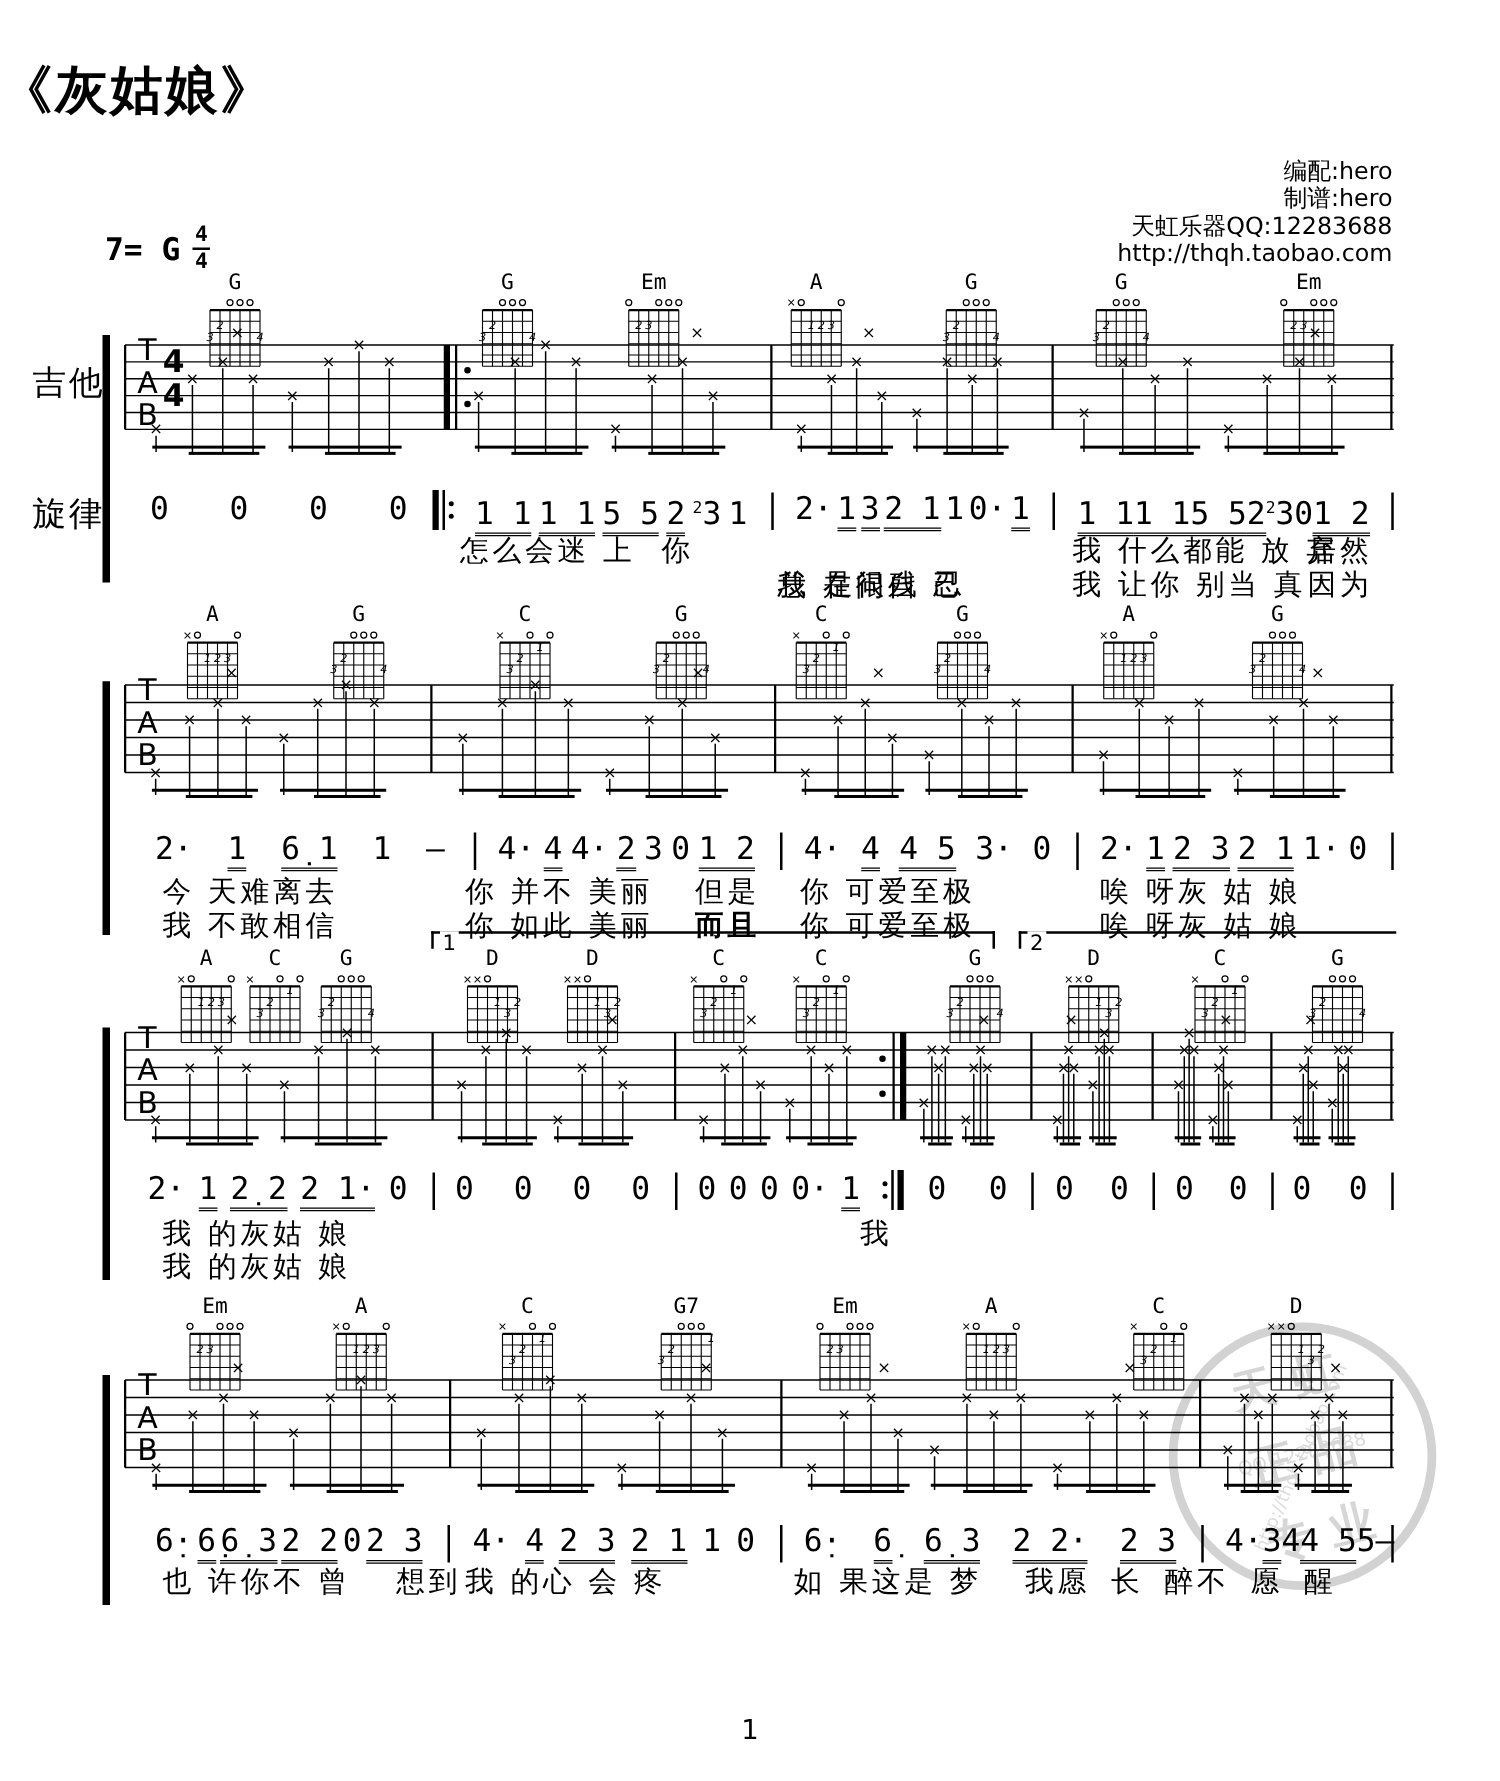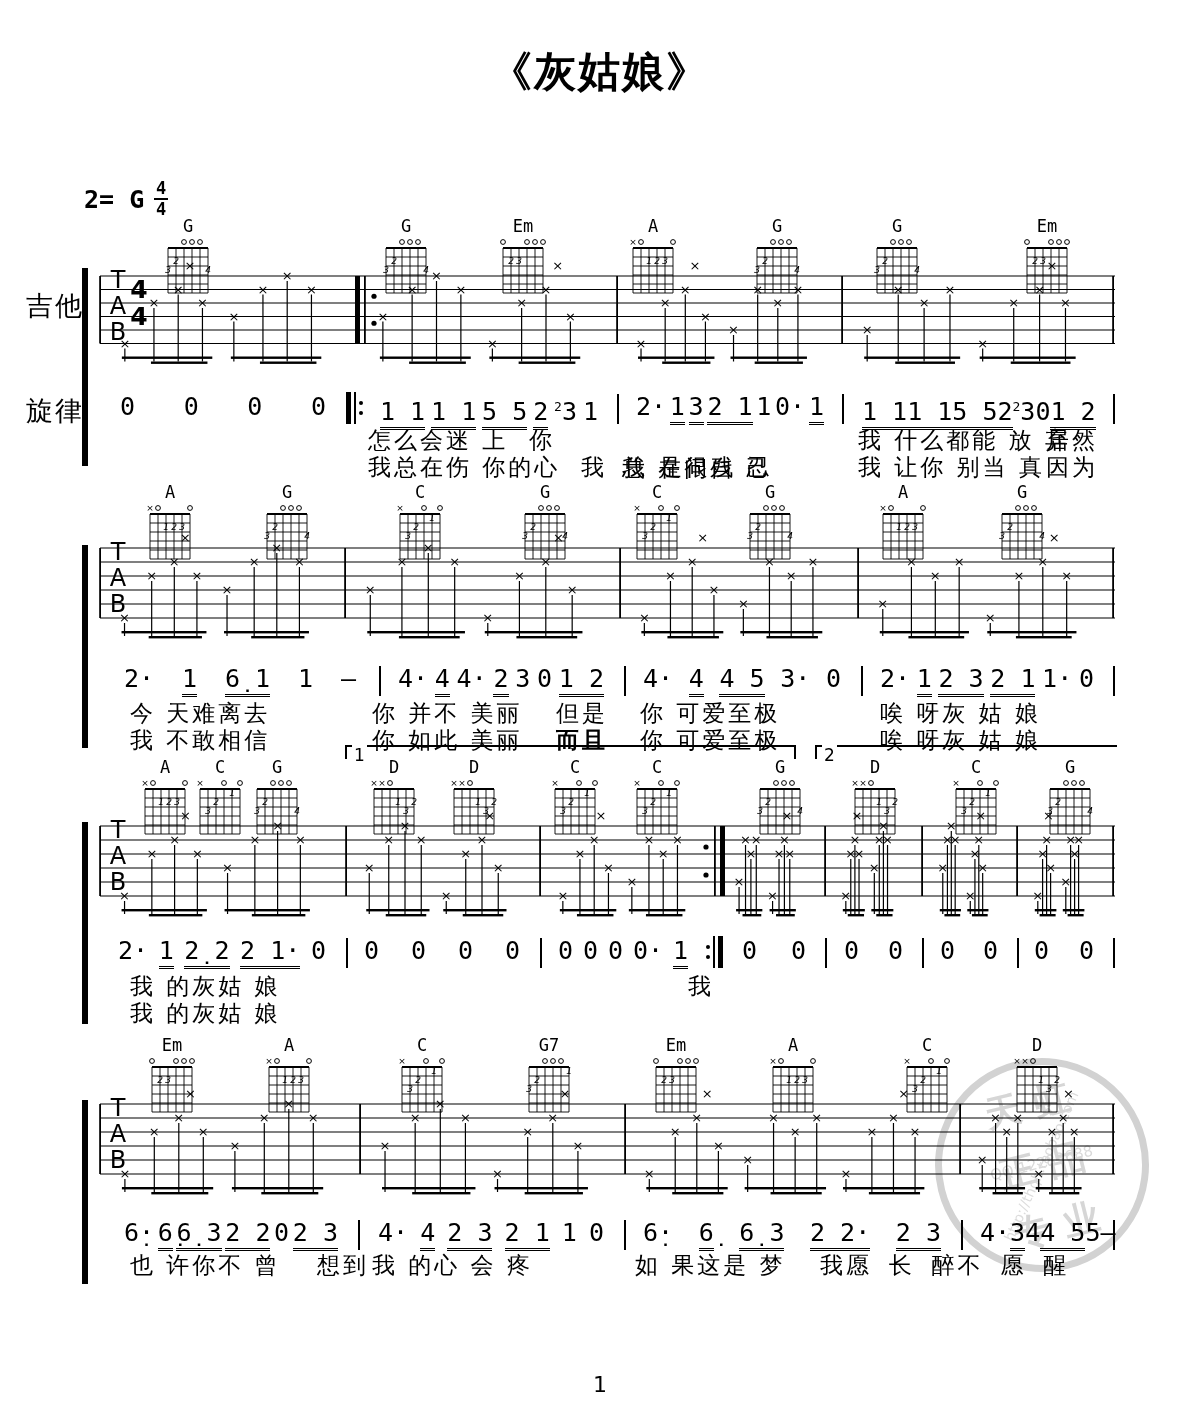--- a/index.html
+++ b/index.html
@@ -1,18 +1,18 @@
 <!DOCTYPE html>
 <html><head>
 <meta charset="utf-8">
 <style>
   html,body{margin:0;padding:0;background:#fff;}
   #page{position:relative;width:1200px;height:1425px;background:#fff;overflow:hidden;
         font-family:"DejaVu Sans",sans-serif;color:#000;}
-  .title{position:absolute;left:0;right:0;top:44px;text-align:center;
+  .title{position:absolute;left:0;right:0;top:44px;
          font-size:42px;font-weight:bold;letter-spacing:2px;}
   .subtitle{position:absolute;left:0;right:0;top:96px;text-align:center;
          font-size:26px;font-weight:bold;}
   .credits{position:absolute;right:86px;top:126px;text-align:right;
          font-size:19px;line-height:22px;font-family:"DejaVu Sans",sans-serif;}
   .keysig{position:absolute;left:84px;top:180px;font-size:25px;font-weight:bold;
          display:flex;align-items:center;gap:10px;font-family:"DejaVu Sans Mono",monospace;}
   .frac{display:inline-flex;flex-direction:column;align-items:center;line-height:1;}
   .frac i{font-style:normal;font-size:17px;font-weight:bold;}
   .frac .fbar{width:14px;height:2px;background:#000;margin:1px 0;}
@@ -55,23 +55,29 @@
   <div class="watermark">
     <div class="wm-ring"></div>
     <div class="wm-t" style="top:22px">天虹</div>
     <div class="wm-t" style="top:84px">正品</div>
     <div class="wm-t" style="top:146px">专业</div>
     <div class="wm-qq">QQ:12283688</div>
     <div class="wm-url">http://thqh.taobao.com</div>
   </div>
 
   <div class="title">《灰姑娘》</div>
+  <div class="credits" id="credits">
+      <div>编配:hero</div>
+      <div>制谱:hero</div>
+      <div>天虹乐器QQ:12283688</div>
+      <div>http://thqh.taobao.com</div>
+    </div>
 
   <div class="keysig">
-    <span>2= G</span>
+    <span>7= G</span>
     <span class="frac">
       <i>4</i>
       <i class="fbar"></i>
       <i>4</i>
     </span>
   </div>
 
   <div class="side-label" style="top:288px">吉他</div>
   <div class="side-label" style="top:393px">旋律</div>
 
@@ -383,21 +389,20 @@
       <div class="thin"></div>
       <div class="dots">
         <i></i>
         <i></i>
       </div>
     </div>
     <div class="lyric" style="left: 368px; top: 425px;">怎么会迷 上  你</div>
     <div class="lyric" style="left: 622px; top: 425px; margin-top: 28px;">我 在问自 己</div>
     <div class="lyric" style="left: 858px; top: 425px; text-align: center;">我 什么都能 放 弃</div>
     <div class="lyric" style="left: 1046px; top: 425px;">居然</div>
-    <div class="lyric" style="left: 368px; top: 452px;">我总在伤 你的心  我</div>
     <div class="lyric" style="left: 622px; top: 452px;">总 是很残 忍</div>
     <div class="lyric" style="left: 858px; top: 452px;">我 让你 别当 真</div>
     <div class="lyric" style="left: 1046px; top: 452px;">因为</div>
     <div class="sys-bracket" style="top: 545px; height: 203px;"></div>
     <div class="chord" style="left: 142px; top: 484px;">
       <div class="nm">A</div>
       <svg width="56" height="64">
         <line x1="48" y1="14" x2="48" y2="59" stroke="#000" stroke-width="0.9"></line>
         <line x1="40" y1="14" x2="40" y2="59" stroke="#000" stroke-width="0.9"></line>
         <line x1="32" y1="14" x2="32" y2="59" stroke="#000" stroke-width="0.9"></line>

